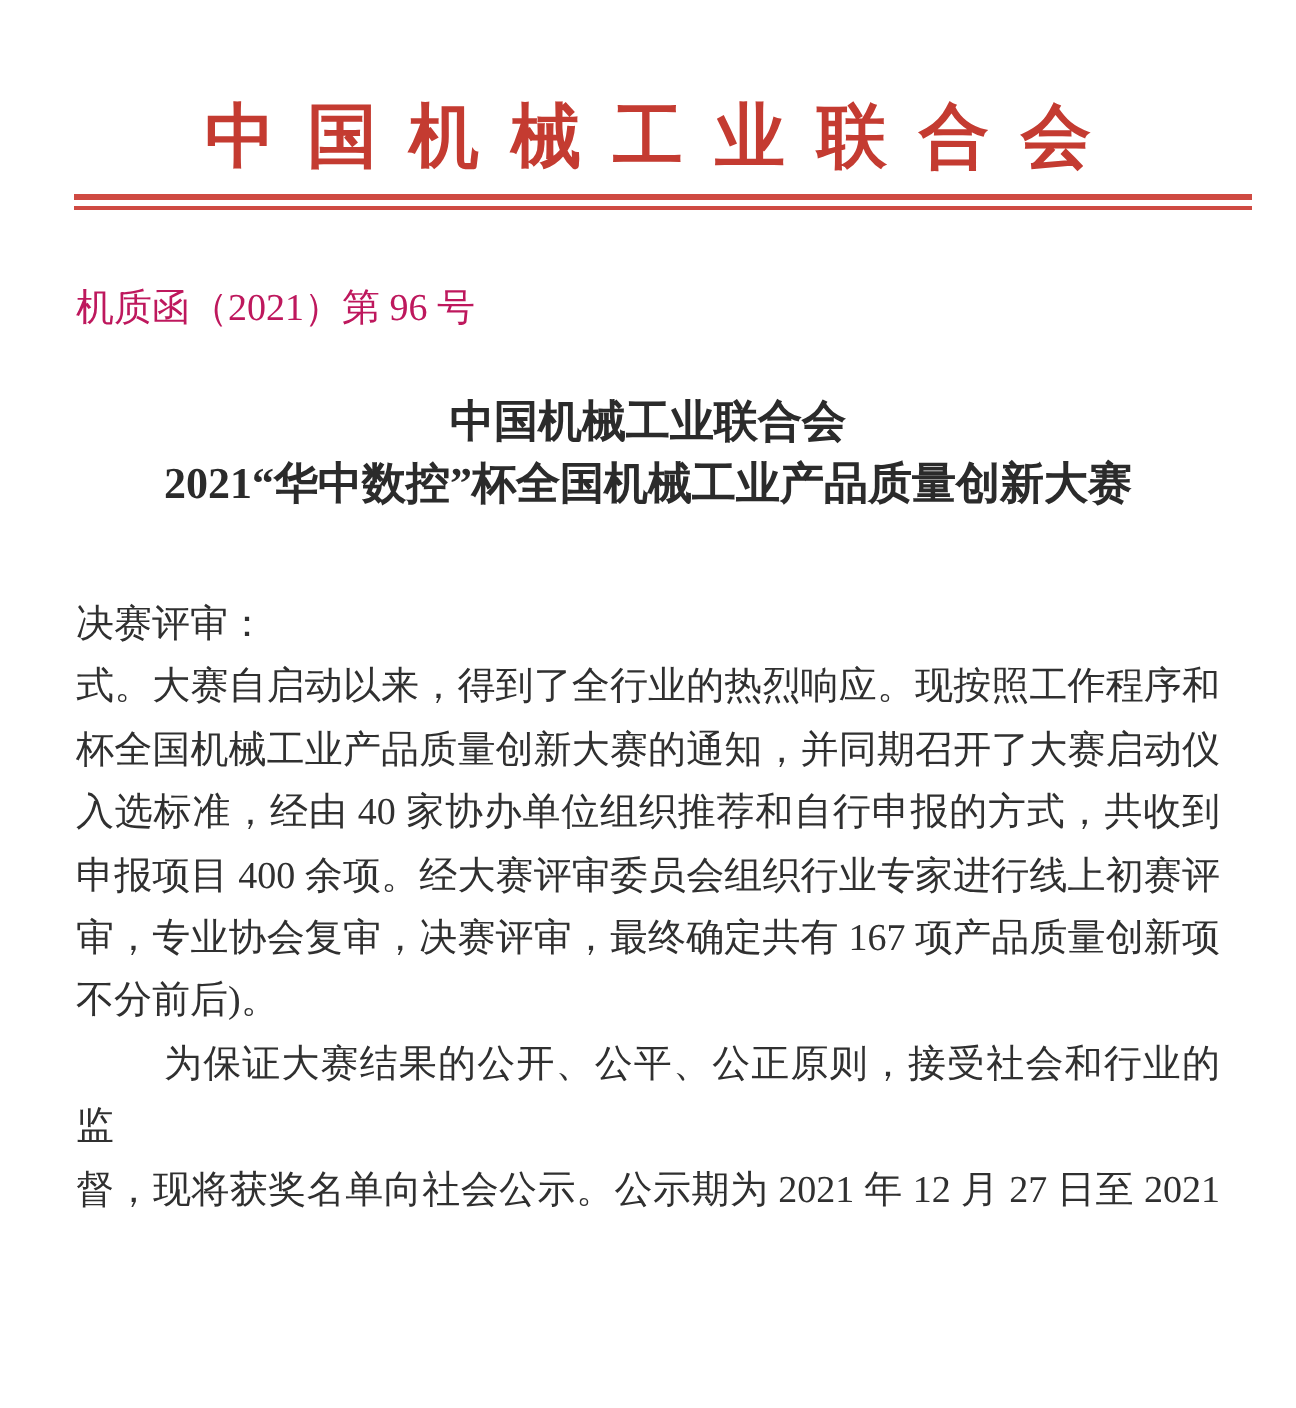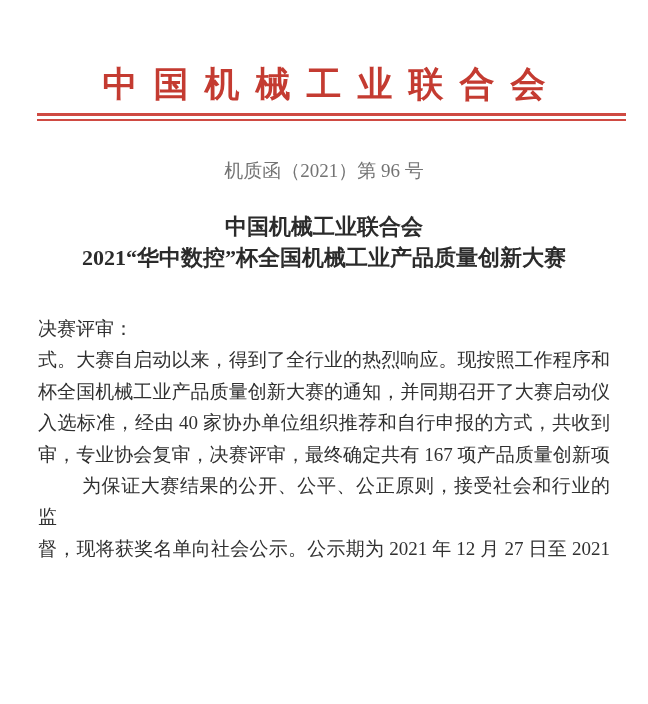--- a/index.html
+++ b/index.html
@@ -5,45 +5,45 @@
   html, body { margin: 0; padding: 0; background: #ffffff; }
   .page {
     position: relative;
     width: 648px;
     height: 704px;
     overflow: hidden;
     box-sizing: border-box;
     background: var(--page-bg, #ffffff);
     color: var(--text-black, #303030);
     font-family: "Liberation Serif", "DejaVu Serif", serif;
-    padding: 16px 38px;
+    padding: 0 38px;
   }
   .org-name {
     margin-top: 46px;
     text-align: center;
     font-size: 35px;
     font-weight: bold;
     line-height: 46px;
     letter-spacing: 16px;
     padding-left: 16px;
     white-space: nowrap;
     color: var(--header-red, #c43b31);
   }
   .double-rule {
     margin: 5px -16px 0 -1px;
     height: 3px; 
     border-top: 3px solid var(--rule-red, #cf4a42);
     border-bottom: 2px solid var(--rule-red, #cf4a42);
   }
   .doc-number {
     margin-top: 38px;
-    text-align: center;
+    text-align: left;
     font-size: 19px;
     line-height: 24px;
-    color: #737373;
+    color: #be185d;
   }
   .title {
     margin-top: 28px;
     text-align: center;
     font-weight: bold;
     font-size: 22px;
     line-height: 31px;
     color: #2b2b2b;
   }
   .body-text {
@@ -70,20 +70,22 @@
     <div class="title-line">中国机械工业联合会</div>
     <div class="title-line">2021“华中数控”杯全国机械工业产品质量创新大赛</div>
   </div>
 
   <div class="body-text">
     <div class="ln">决赛评审：</div>
 
     <div class="ln jst">式。大赛自启动以来，得到了全行业的热烈响应。现按照工作程序和</div>
     <div class="ln jst">杯全国机械工业产品质量创新大赛的通知，并同期召开了大赛启动仪</div>
     <div class="ln jst">入选标准，经由 40 家协办单位组织推荐和自行申报的方式，共收到</div>
+    <div class="ln jst">申报项目 400 余项。经大赛评审委员会组织行业专家进行线上初赛评</div>
     <div class="ln jst">审，专业协会复审，决赛评审，最终确定共有 167 项产品质量创新项</div>
+    <div class="ln">不分前后)。</div>
 
     <div class="ln ind jst">为保证大赛结果的公开、公平、公正原则，接受社会和行业的监</div>
     <div class="ln jst">督，现将获奖名单向社会公示。公示期为 2021 年 12 月 27 日至 2021</div>
 
   </div>
 
 </div>
 
 </body></html>

